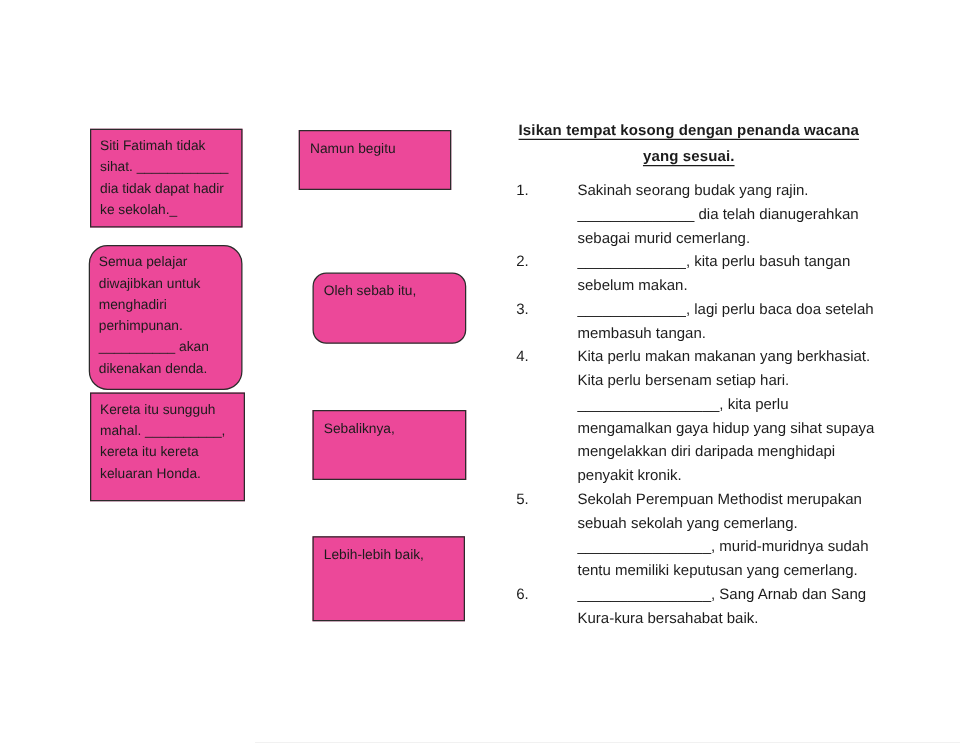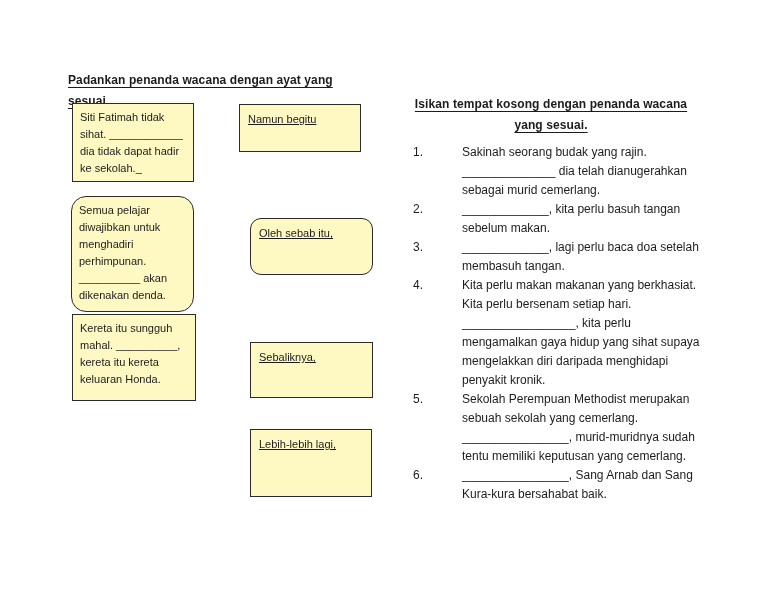--- a/index.html
+++ b/index.html
@@ -8,59 +8,58 @@
     font-family:"Liberation Sans",sans-serif;color:#1c1c1c;overflow:hidden;
   }
   .hd{
     position:absolute;font-size:12px;font-weight:bold;
     text-decoration:underline;text-underline-offset:3px;text-decoration-thickness:1px;
     line-height:21px;letter-spacing:0.1px;
   }
   .left-hd{left:68px;top:70px;width:300px;}
   .right-hd{left:401px;top:94px;width:300px;text-align:center;}
   .box{
-    position:absolute;border:1.5px solid #2b2b2b;background:#fef9c3;
+    position:absolute;border:1.5px solid #2b2b2b;background:#ec4899;
     font-size:11px;line-height:17px;box-sizing:border-box;
   }
   .sbox{padding:5px 7px;}
-  .mbox{padding:6px 8px;text-decoration:underline;}
+  .mbox{padding:6px 8px;}
   .s1{left:72px;top:103px;width:122px;height:79px;}
   .s2{left:71px;top:196px;width:123px;height:116px;border-radius:15px;}
   .s3{left:72px;top:314px;width:124px;height:87px;}
   .s4{left:72px;top:428px;width:124px;height:99px;}
   .m1{left:239px;top:104px;width:122px;height:48px;}
   .m2{left:250px;top:218px;width:123px;height:57px;border-radius:11px;}
-  .m3{left:250px;top:328px;width:123px;height:56px;margin-top:14px;}
+  .m3{left:250px;top:328px;width:123px;height:56px;}
   .m4{left:250px;top:429px;width:122px;height:68px;}
   .list{position:absolute;left:413px;top:143px;width:292px;}
   .item{display:flex;align-items:flex-start;font-size:12px;line-height:19px;}
   .num{flex:none;width:16px;}
   .txt{width:272px;margin-left:33px;}
 </style>
 </head>
 <body>
 
 <div class="canvas">
 
-  <div class="hd left-hd">Padankan penanda wacana dengan ayat yang sesuai.</div>
 
   <div class="box sbox s1">Siti Fatimah tidak sihat. ____________ dia tidak dapat hadir ke sekolah._</div>
 
   <div class="box sbox s2">Semua pelajar diwajibkan untuk menghadiri perhimpunan. __________ akan dikenakan denda.</div>
 
   <div class="box sbox s3">Kereta itu sungguh mahal. __________, kereta itu kereta keluaran Honda.</div>
 
 
   <div class="box mbox m1">Namun begitu</div>
 
   <div class="box mbox m2">Oleh sebab itu,</div>
 
   <div class="box mbox m3">Sebaliknya,</div>
 
-  <div class="box mbox m4">Lebih-lebih lagi,</div>
+  <div class="box mbox m4">Lebih-lebih baik,</div>
 
   <div class="hd right-hd">Isikan tempat kosong dengan penanda wacana yang sesuai.</div>
 
   <div class="list">
     <div class="item">
       <span class="num">1.</span>
       <span class="txt">Sakinah seorang budak yang rajin. ______________ dia telah dianugerahkan sebagai murid cemerlang.</span>
     </div>
     <div class="item">
       <span class="num">2.</span>

